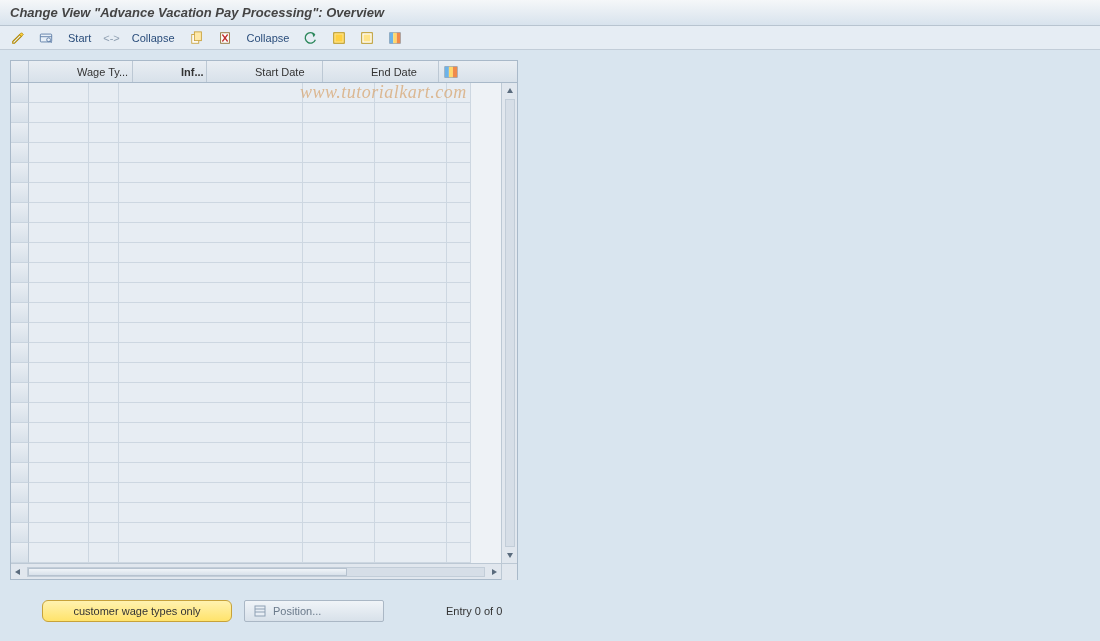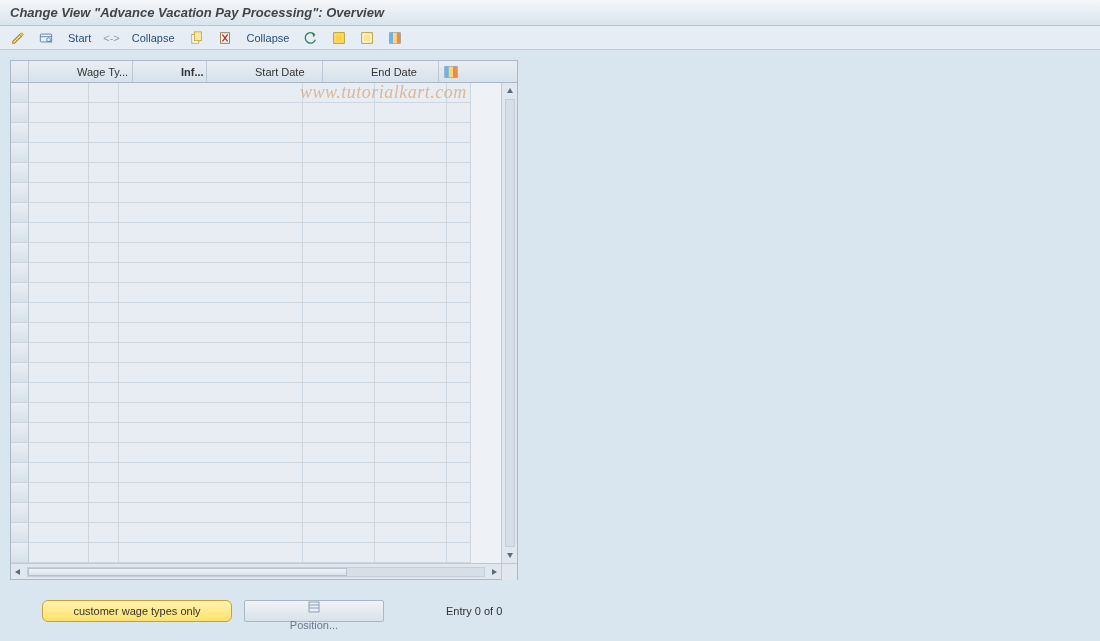--- a/index.html
+++ b/index.html
@@ -47,21 +47,21 @@
 
     .hscroll { height: 16px; background: #e1e7ee; border-top: 1px solid #bcc8d4; display:flex; align-items:center; }
     .hscroll .arrow { width: 14px; height: 14px; display:flex; align-items:center; justify-content:center; color:#5a6b7d; cursor:pointer; }
     .hscroll .track { flex:1; height: 10px; background: #d6dee7; margin: 0 2px; border: 1px solid #c2cdd8; position: relative; }
     .hscroll .thumb { position:absolute; left:0; top:0; bottom:0; width: 70%; background: linear-gradient(#f0f4f8,#d8e1ea); border:1px solid #b6c2cf; }
     .hscroll .corner { width: 16px; height: 16px; background: #e1e7ee; border-left:1px solid #bcc8d4; }
 
     
     .bottom { position: relative; height: 54px; display:flex; align-items: center; padding: 0 14px 10px 14px; gap: 12px; }
     .btn-yellow { height: 22px; background: linear-gradient(#fff2b0,#ffe36b); border: 1px solid #c7a23a; padding: 0 14px; display:inline-flex; align-items:center; justify-content:center; color:#333; cursor:pointer; border-radius:6px; min-width: 190px; margin-left: 28px; }
-    .btn-gray { height: 22px; background: linear-gradient(#f0f4f8,#d8e1ea); border: 1px solid #aab7c5; padding: 0 8px; display:inline-flex; align-items:center; gap:6px; color:#6b7a8b; cursor: default; min-width: 140px; border-radius:2px;flex-direction:column; }
+    .btn-gray { height: 22px; background: linear-gradient(#f0f4f8,#d8e1ea); border: 1px solid #aab7c5; padding: 0 8px; display:inline-flex; align-items:center; gap:6px; color:#6b7a8b; cursor: default; min-width: 140px; border-radius:2px; }
     .btn-gray .icn { width:14px; height:14px; display:inline-flex; align-items:center; justify-content:center; }
     .entry-text { margin-left: 50px; color:#333; }
 
     
     svg { display:block; }
   </style>
 </head>
 <body>
 
 <div class="app">

